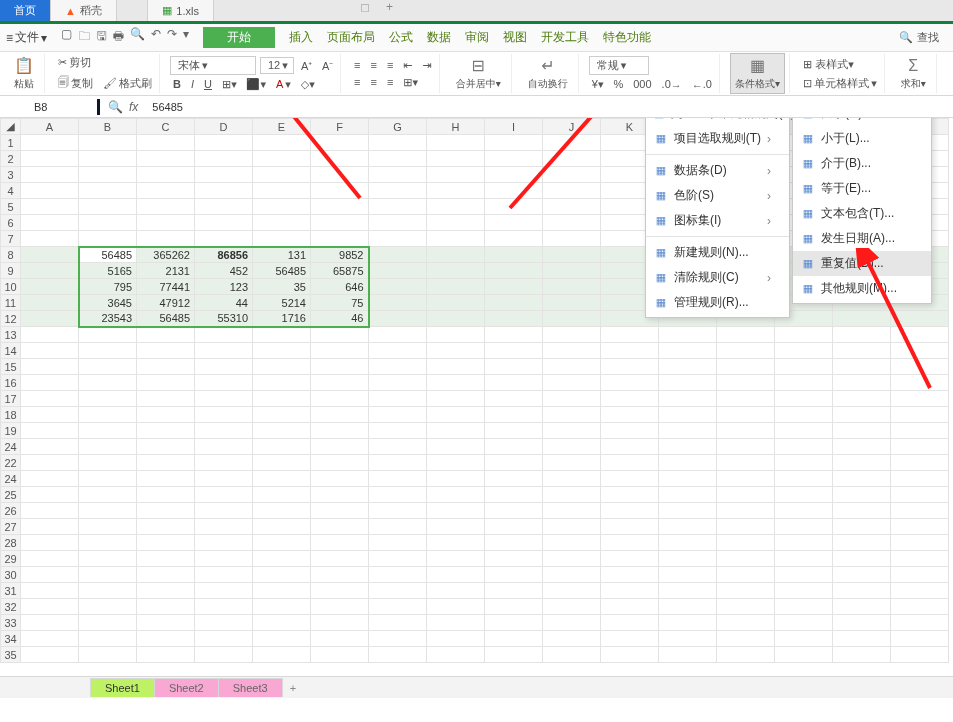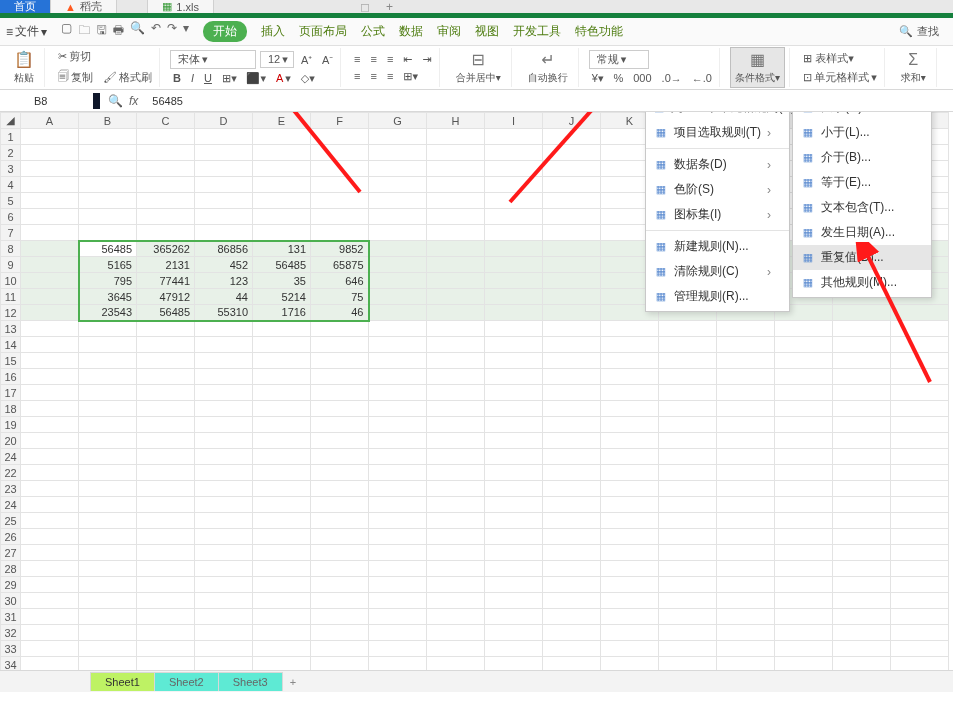--- a/index.html
+++ b/index.html
@@ -1,44 +1,44 @@
 <!DOCTYPE html>
 <html><head>
 <meta charset="utf-8">
 <style>
 html,body{margin:0;padding:0;font-family:"Microsoft YaHei",Arial,sans-serif;font-size:12px;color:#333;background:#fff;width:953px;height:722px;overflow:hidden}
 *{box-sizing:border-box}
 
-.tabbar{height:18px;background:#e8e8e8;display:flex;align-items:stretch;border-bottom:5px solid #15803d}
+.tabbar{height:24px;background:#e8e8e8;display:flex;align-items:stretch;border-bottom:3px solid #15803d}
 .tabbar .tab{display:flex;align-items:center;padding:0 14px;border-right:1px solid #d0d0d0;cursor:pointer;font-size:11px}
 .tabbar .tab.active{background:#2673d7;color:#fff}
 .tabbar .tab.minor{background:#f6f6f6;color:#555}
 .tabbar .newtab{padding:0 10px;color:#888;cursor:pointer}
 .flameicon{color:#ff5a1f;font-size:11px;margin-right:4px}
 
 .menubar{height:28px;display:flex;align-items:center;gap:14px;padding:0 6px;border-bottom:1px solid #e0e0e0;background:#fafafa;font-size:12px}
 .menubar .file{display:flex;align-items:center;gap:2px;color:#444}
 .menubar .qicons{display:flex;gap:6px;color:#666;font-size:12px}
 .menubar .qicons span{cursor:pointer}
 .menubar .mtab{cursor:pointer;color:#4d7c0f}
-.menubar .mtab.active{background:#4cb050;color:#fff;padding:2px 10px;border-radius:10px}
+.menubar .mtab.active{background:#4cb050;color:#fff;padding:2px 24px;border-radius:0}
 .menubar .search{margin-left:auto;margin-right:8px;display:flex;align-items:center;gap:4px;color:#555;font-size:11px}
 
 .ribbon{height:44px;display:flex;align-items:center;padding:2px 4px;border-bottom:1px solid #d8d8d8;background:#fff;gap:6px;font-size:11px;color:#555;white-space:nowrap;overflow:hidden}
 .rgrp{display:flex;flex-direction:column;gap:2px;padding:0 4px;border-right:1px solid #eee;height:100%;justify-content:center}
 .rrow{display:flex;align-items:center;gap:4px}
 .rbtn{display:flex;align-items:center;gap:2px;padding:1px 3px;cursor:pointer;color:#555}
 .rbig{display:flex;flex-direction:column;align-items:center;gap:2px;padding:0 6px;cursor:pointer}
 .rbig .ic{font-size:16px;color:#777}
 .rbig .lab{font-size:10px}
 .sel{border:1px solid #ccc;padding:1px 7px;background:#fff;font-size:11px;display:inline-flex;align-items:center;gap:2px}
 .condfmt{background:#e6e6e6;border:1px solid #bfbfbf;padding:2px 4px}
 
 .fbar{height:22px;display:flex;align-items:center;border-bottom:1px solid #d8d8d8}
-.namebox{width:70px;border-right:7px solid #0f172a;padding:2px 4px;margin-left:30px;font-size:11px}
+.namebox{width:70px;border-right:3px solid #0f172a;padding:2px 4px;margin-left:30px;font-size:11px}
 .fbar .fx{padding:0 8px;color:#666;display:flex;gap:6px}
 .fbar .fval{padding:0 6px;font-size:11px}
 
 .gridwrap{position:relative;height:580px;overflow:hidden}
 table.grid{border-collapse:collapse;table-layout:fixed}
 table.grid th,table.grid td{border:1px solid #e3e3e3;height:16px;font-size:11px;padding:0;text-align:center;color:#555}
 table.grid th{background:#f3f3f3;font-weight:normal}
 table.grid .rowh{width:20px;background:#f3f3f3}
 table.grid .colh{width:58px}
 table.grid td{text-align:right;padding-right:4px;color:#333}
@@ -46,21 +46,21 @@
 
 .menu{position:absolute;background:#fff;border:1px solid #c8c8c8;box-shadow:2px 2px 6px rgba(0,0,0,.15);font-size:12px;min-width:140px;padding:2px 0;z-index:50}
 .menu .mi{display:flex;align-items:center;gap:6px;padding:4px 18px 4px 8px;cursor:pointer;white-space:nowrap}
 .menu .mi .mic{width:14px;text-align:center;color:#5b8bd0;font-size:11px}
 .menu .mi.haschild::after{content:"›";margin-left:auto;color:#888}
 .menu .sep{border-top:1px solid #e3e3e3;margin:3px 0}
 .menu .mi.highlight{background:#e6e6e6}
 
 .sheettabs{position:absolute;bottom:0;left:0;right:0;height:22px;background:#f3f3f3;border-top:1px solid #d8d8d8;display:flex;align-items:center;padding-left:90px;gap:0;font-size:11px}
 .sheettabs .stab{padding:3px 14px;border:1px solid #d8d8d8;border-bottom:none;background:#bef264;cursor:pointer;margin-right:-1px}
-.sheettabs .stab.inactive{background:#5eead4;color:#666}
+.sheettabs .stab.inactive{background:#f9a8d4;color:#666}
 .sheettabs .addsheet{padding:3px 8px;color:#888;cursor:pointer}
 
 .arrow{position:absolute;pointer-events:none;z-index:100}
 </style>
 </head>
 <body>
 
 <div class="tabbar">
   <div class="tab active">首页</div>
   <div class="tab minor">
@@ -380,21 +380,21 @@
           <td></td>
           <td></td>
           <td></td>
           <td></td>
         </tr>
         <tr class="selrange">
           <th class="rowh">8</th>
           <td></td>
           <td style="border-top: 2px solid rgb(76, 176, 80); border-left: 2px solid rgb(76, 176, 80); background: rgb(255, 255, 255);">56485</td>
           <td style="border-top: 2px solid rgb(76, 176, 80);">365262</td>
-          <td style="border-top: 2px solid rgb(76, 176, 80);">86856</td>
+          <td style="border-top: 2px solid rgb(76, 176, 80); font-weight: bold;">86856</td>
           <td style="border-top: 2px solid rgb(76, 176, 80);">131</td>
           <td style="border-top: 2px solid rgb(76, 176, 80); border-right: 2px solid rgb(76, 176, 80);">9852</td>
           <td></td>
           <td></td>
           <td></td>
           <td></td>
           <td></td>
           <td></td>
           <td></td>
           <td></td>
@@ -604,78 +604,40 @@
           <td></td>
           <td></td>
           <td></td>
           <td></td>
           <td></td>
           <td></td>
           <td></td>
           <td></td>
         </tr>
         <tr>
-          <th class="rowh">20</th>
-          <td></td>
-          <td></td>
-          <td></td>
-          <td></td>
-          <td></td>
-          <td></td>
-          <td></td>
-          <td></td>
-          <td></td>
-          <td></td>
-          <td></td>
-          <td></td>
-          <td></td>
-          <td></td>
-          <td></td>
-          <td></td>
-        </tr>
-        <tr>
           <th class="rowh">24</th>
           <td></td>
           <td></td>
           <td></td>
           <td></td>
           <td></td>
           <td></td>
           <td></td>
           <td></td>
           <td></td>
           <td></td>
           <td></td>
           <td></td>
           <td></td>
           <td></td>
           <td></td>
           <td></td>
         </tr>
         <tr>
           <th class="rowh">22</th>
-          <td></td>
-          <td></td>
-          <td></td>
-          <td></td>
-          <td></td>
-          <td></td>
-          <td></td>
-          <td></td>
-          <td></td>
-          <td></td>
-          <td></td>
-          <td></td>
-          <td></td>
-          <td></td>
-          <td></td>
-          <td></td>
-        </tr>
-        <tr>
-          <th class="rowh">23</th>
           <td></td>
           <td></td>
           <td></td>
           <td></td>
           <td></td>
           <td></td>
           <td></td>
           <td></td>
           <td></td>
           <td></td>

